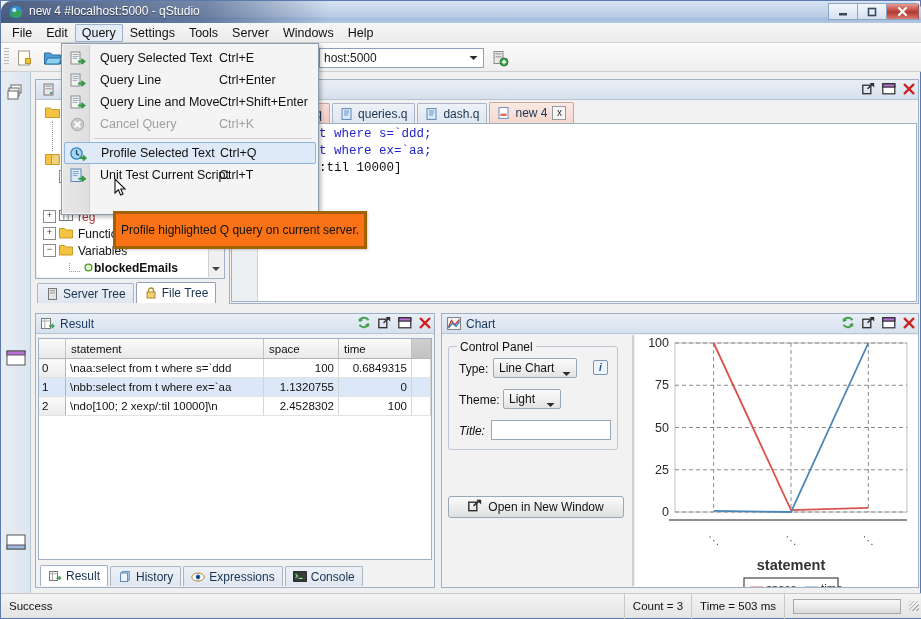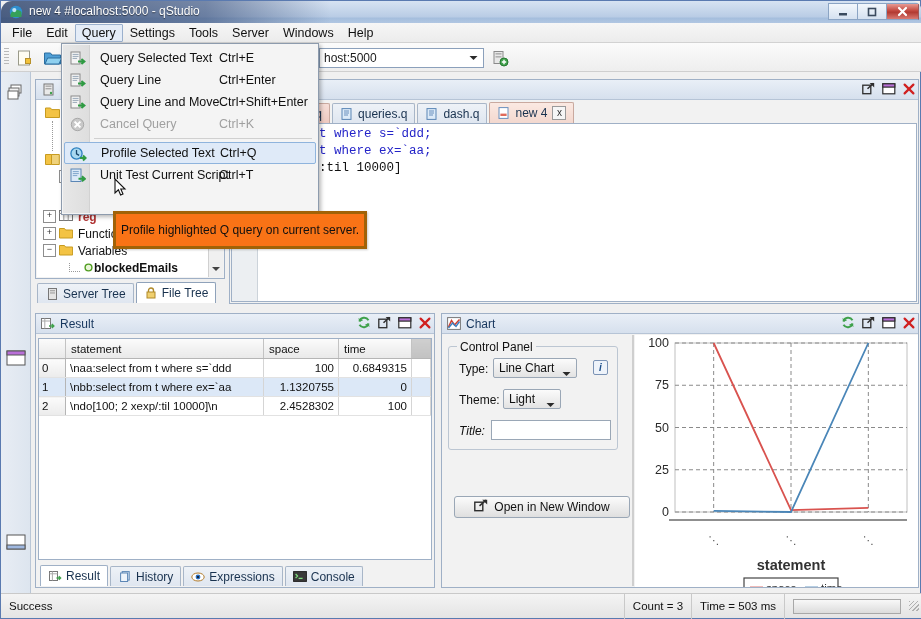--- a/index.html
+++ b/index.html
@@ -302,21 +302,21 @@
 
         <div style="position:absolute;left:6px;top:108px;right:0;">
           <div class="trow">
             <span class="texp">+</span>
             <span class="tfolder">
               <svg width="14" height="11" viewBox="0 0 14 11">
                 <rect x="0.5" y="0.5" width="13" height="10" fill="#fff" stroke="#777"></rect>
                 <path d="M0.5 3.5 h13 M4.8 0.5 v10 M9.2 0.5 v10" stroke="#999"></path>
               </svg>
             </span>
-            <span style="color:#b03030;font-weight:bold;">reg</span>
+            <span style="color:#b03030;">reg</span>
           </div>
           <div class="trow">
             <span class="texp">+</span>
             <span class="tfolder">
               <svg width="14" height="12" viewBox="0 0 14 12">
                 <path d="M0.5 1.5 h5 l1.1 1.5 h7.0 v8 h-13.1 z" fill="#f3c344" stroke="#c79b20"></path>
               </svg>
             </span>
             <span>Functions</span>
           </div>
@@ -631,21 +631,21 @@
             <svg width="9" height="6" viewBox="0 0 9 6">
                 <path d="M0.5 1 L4.5 5 L8.5 1 Z" fill="#2a2a2a"></path>
               </svg>
           </span>
         </div>
 
         <span class="fieldlabel" style="left:10px;top:77px;font-style:italic;">Title:</span>
         <div class="textbox" style="left:42px;top:73px;width:120px;"></div>
       </div>
 
-      <div class="pushbtn" style="left:12px;top:182px;width:176px;">
+      <div class="pushbtn" style="left:6px;top:182px;width:176px;">
         <span>
           <svg width="14" height="13" viewBox="0 0 14 13">
             <rect x="0.8" y="3.2" width="8" height="8.5" fill="none" stroke="#2d2d2d" stroke-width="1.4"></rect>
             <path d="M5.5 6.8 L12 1.2" stroke="#2d2d2d" stroke-width="1.6"></path>
             <path d="M8.2 0.8 h5 v4.8 z" fill="#2d2d2d"></path>
           </svg>
         </span>
         <span>Open in New Window</span>
       </div>
 

